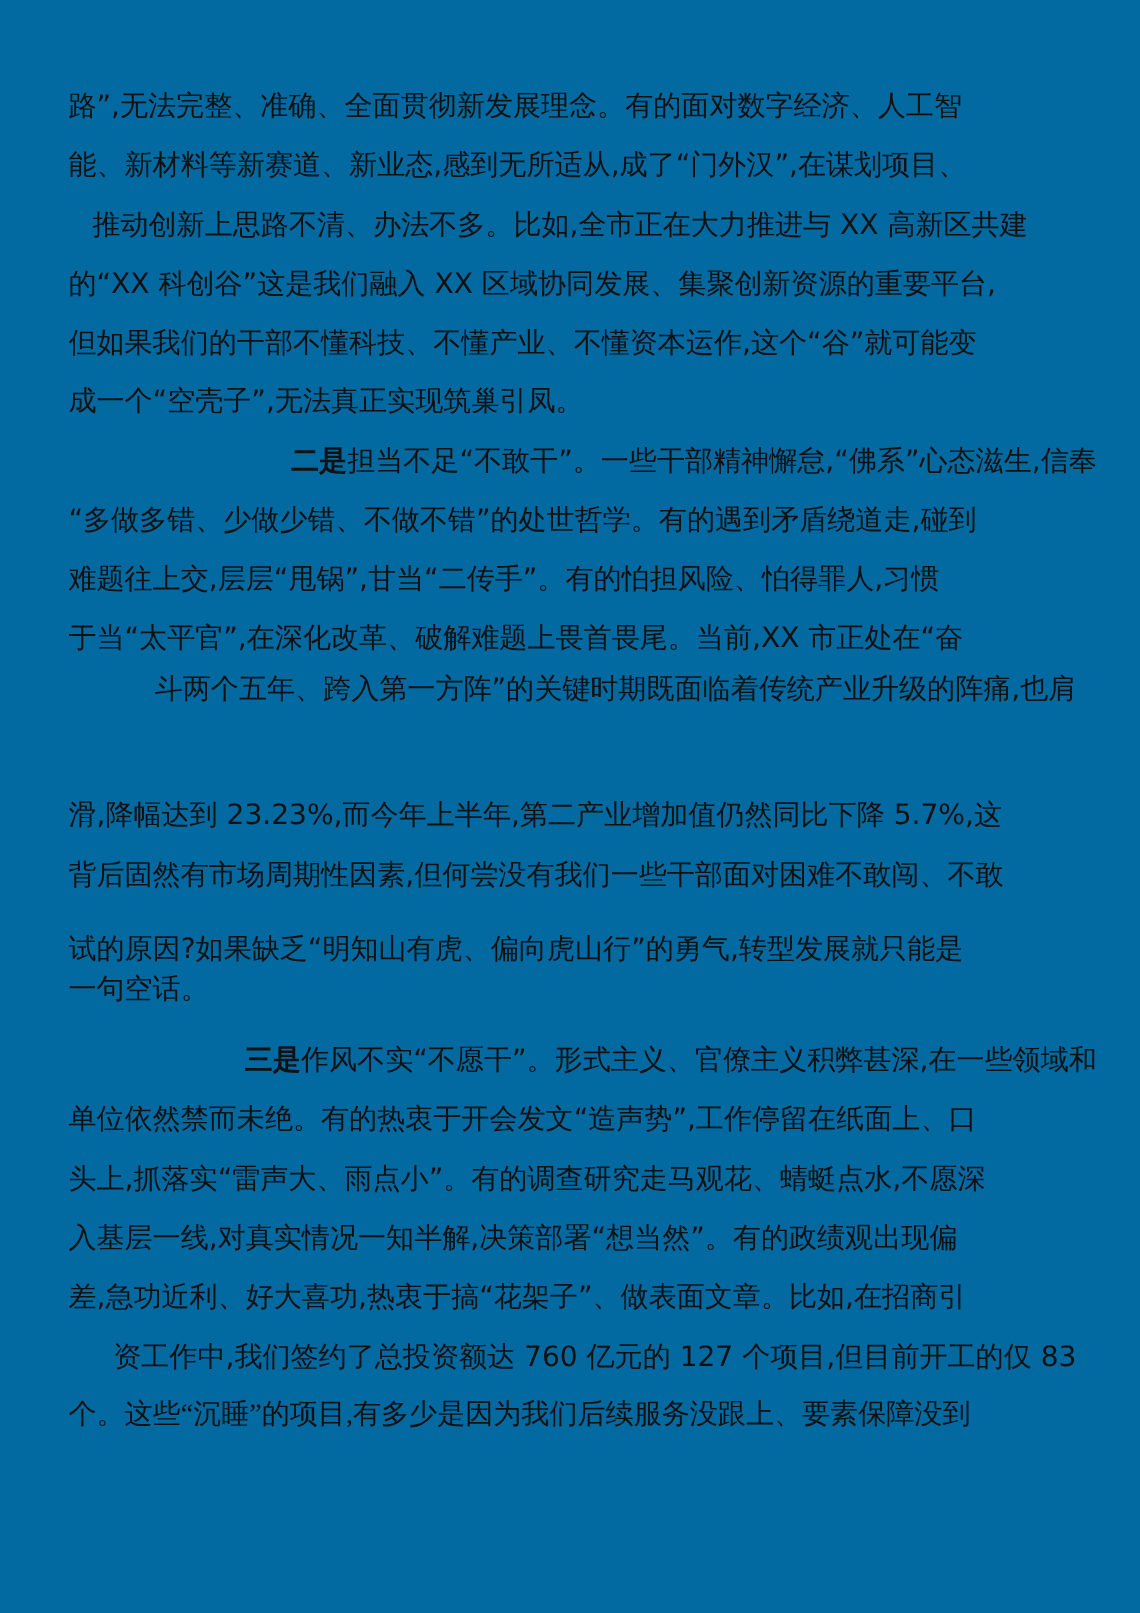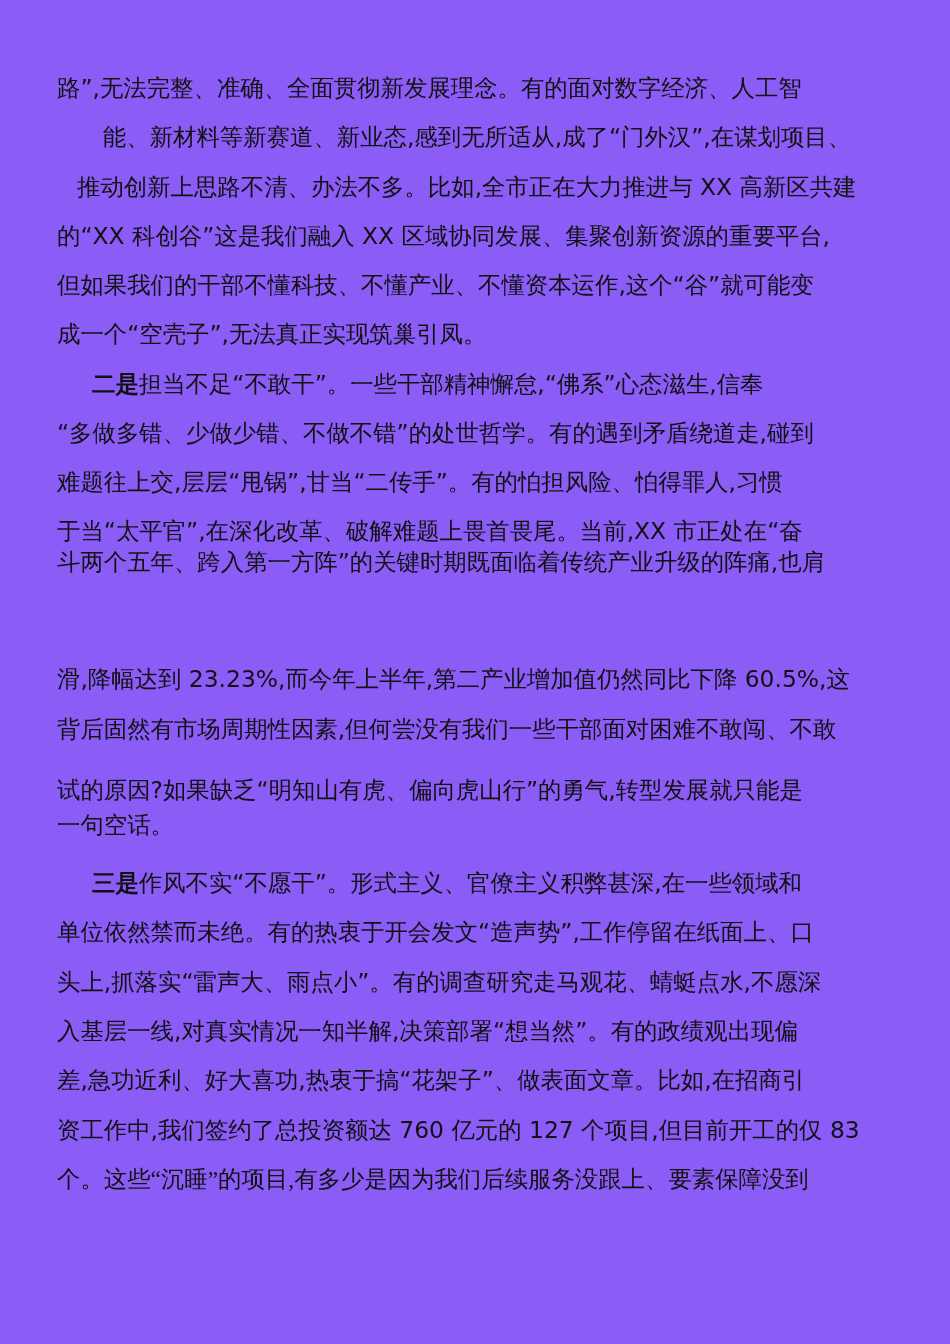--- a/index.html
+++ b/index.html
@@ -13,62 +13,62 @@
       position: relative;
       overflow: hidden;
       font-family: "DejaVu Sans", "Liberation Sans", sans-serif;
       color: #111111;
     }
     .page {
       position: absolute;
       left: 0; top: 0;
       width: 950px;
       height: 1344px;
-      background: #8b5cf6;
+      background: #0369a1;
     }
     .line {
       position: absolute;
       left: 57px;
       width: 840px;
       height: 36px;
       line-height: 36px;
       font-size: 23.4px;
       white-space: nowrap;
       letter-spacing: 0px;
     }
-    .line.indent { left: 92px; width: 790px; }
+    .line.indent { left: 124px; width: 790px; text-align: right; }
     .bold { font-weight: bold; }
   </style>
 </head>
 <body>
 
 <div class="page">
 
   <div class="line" style="top:70px;">路”,无法完整、准确、全面贯彻新发展理念。有的面对数字经济、人工智</div>
-  <div class="line" style="top:119px;text-align:center;">能、新材料等新赛道、新业态,感到无所适从,成了“门外汉”,在谋划项目、</div>
+  <div class="line" style="top:119px;">能、新材料等新赛道、新业态,感到无所适从,成了“门外汉”,在谋划项目、</div>
   <div class="line" style="top:169px;margin-left:20px;">推动创新上思路不清、办法不多。比如,全市正在大力推进与 XX 高新区共建</div>
   <div class="line" style="top:218px;">的“XX 科创谷”这是我们融入 XX 区域协同发展、集聚创新资源的重要平台,</div>
   <div class="line" style="top:267px;">但如果我们的干部不懂科技、不懂产业、不懂资本运作,这个“谷”就可能变</div>
   <div class="line" style="top:316px;">成一个“空壳子”,无法真正实现筑巢引凤。</div>
 
   <div class="line indent" style="top:366px;">
     <span class="bold">二是</span><span>担当不足“不敢干”。一些干部精神懈怠,“佛系”心态滋生,信奉</span>
   </div>
   <div class="line" style="top:415px;">“多做多错、少做少错、不做不错”的处世哲学。有的遇到矛盾绕道走,碰到</div>
   <div class="line" style="top:464px;">难题往上交,层层“甩锅”,甘当“二传手”。有的怕担风险、怕得罪人,习惯</div>
   <div class="line" style="top:513px;">于当“太平官”,在深化改革、破解难题上畏首畏尾。当前,XX 市正处在“奋</div>
-  <div class="line" style="top:544px;">斗两个五年、跨入第一方阵”的关键时期既面临着传统产业升级的阵痛,也肩</div>
-  <div class="line" style="top:661px;">滑,降幅达到 23.23%,而今年上半年,第二产业增加值仍然同比下降 60.5%,这</div>
+  <div class="line" style="top:556px;text-align:right;">斗两个五年、跨入第一方阵”的关键时期既面临着传统产业升级的阵痛,也肩</div>
+  <div class="line" style="top:661px;">滑,降幅达到 23.23%,而今年上半年,第二产业增加值仍然同比下降 5.7%,这</div>
   <div class="line" style="top:711px;">背后固然有市场周期性因素,但何尝没有我们一些干部面对困难不敢闯、不敢</div>
   <div class="line" style="top:760px;margin-top:12px;">试的原因?如果缺乏“明知山有虎、偏向虎山行”的勇气,转型发展就只能是</div>
   <div class="line" style="top:809px;font-family:Liberation Mono, monospace;">一句空话。</div>
 
   <div class="line indent" style="top:865px;">
     <span class="bold">三是</span><span>作风不实“不愿干”。形式主义、官僚主义积弊甚深,在一些领域和</span>
   </div>
   <div class="line" style="top:914px;">单位依然禁而未绝。有的热衷于开会发文“造声势”,工作停留在纸面上、口</div>
   <div class="line" style="top:964px;">头上,抓落实“雷声大、雨点小”。有的调查研究走马观花、蜻蜓点水,不愿深</div>
   <div class="line" style="top:1062px;">差,急功近利、好大喜功,热衷于搞“花架子”、做表面文章。比如,在招商引</div>
   <div class="line" style="top:1013px;">入基层一线,对真实情况一知半解,决策部署“想当然”。有的政绩观出现偏</div>
-  <div class="line" style="top:1112px;">资工作中,我们签约了总投资额达 760 亿元的 127 个项目,但目前开工的仅 83</div>
+  <div class="line" style="top:1112px;text-align:right;">资工作中,我们签约了总投资额达 760 亿元的 127 个项目,但目前开工的仅 83</div>
   <div class="line" style="top:1161px;font-family:Liberation Serif, serif;">个。这些“沉睡”的项目,有多少是因为我们后续服务没跟上、要素保障没到</div>
 
 </div>
 
 </body></html>

